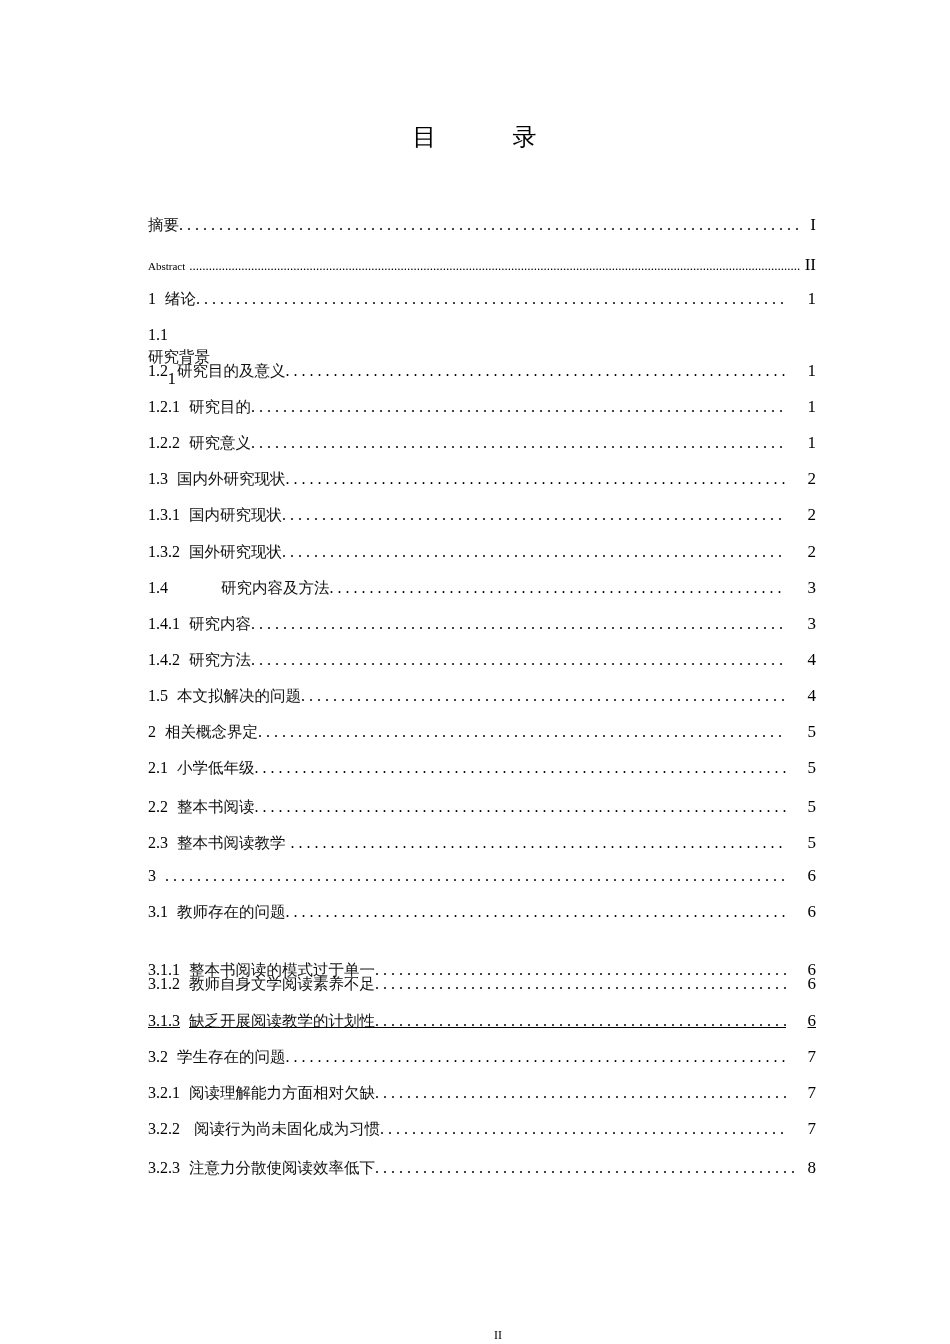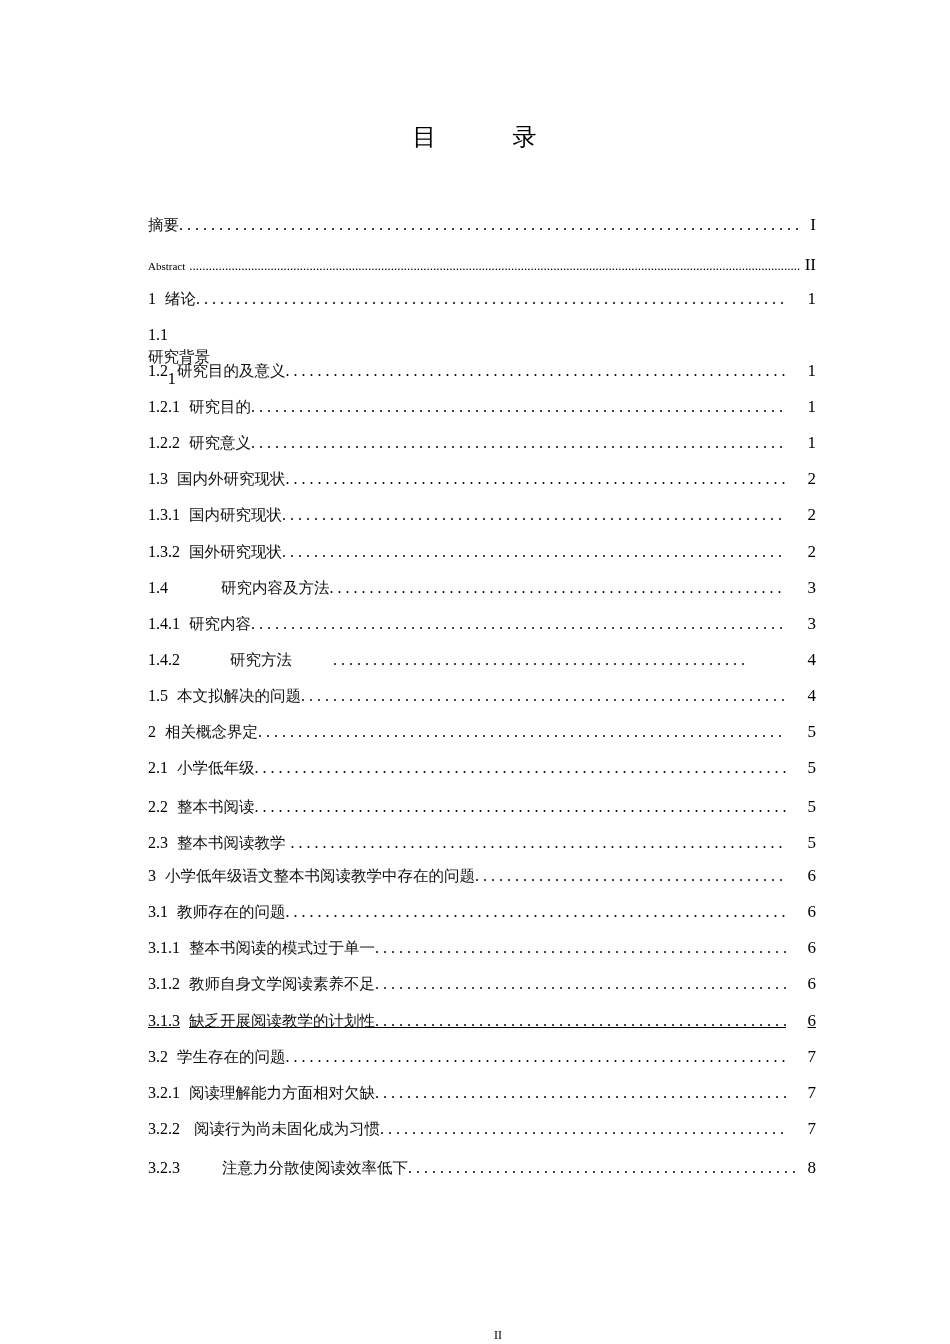--- a/index.html
+++ b/index.html
@@ -174,21 +174,21 @@
         <span class="toc-text" style="white-space: pre; margin-left: 44px;">研究内容及方法</span>
         <span class="toc-leader"></span>
         <span class="toc-page spaced">3</span>
       </div>
       <div class="toc-row" style="top: 613px;">
         <span class="toc-num">1.4.1</span>
         <span class="toc-text" style="white-space: pre;">研究内容</span>
         <span class="toc-leader"></span>
         <span class="toc-page spaced">3</span>
       </div>
-      <div class="toc-row" style="top: 649px; gap: 41px;">
+      <div class="toc-row" style="top: 649px;">
         <span class="toc-num">1.4.2</span>
         <span class="toc-text" style="white-space: pre;">研究方法</span>
         <span class="toc-leader"></span>
         <span class="toc-page spaced">4</span>
       </div>
       <div class="toc-row" style="top: 685px;">
         <span class="toc-num">1.5</span>
         <span class="toc-text" style="white-space: pre;">本文拟解决的问题</span>
         <span class="toc-leader"></span>
         <span class="toc-page spaced">4</span>
@@ -212,31 +212,30 @@
         <span class="toc-page spaced">5</span>
       </div>
       <div class="toc-row" style="top: 832px;">
         <span class="toc-num">2.3</span>
         <span class="toc-text" style="white-space: pre;">整本书阅读教学 </span>
         <span class="toc-leader"></span>
         <span class="toc-page spaced">5</span>
       </div>
       <div class="toc-row" style="top: 865px;">
         <span class="toc-num">3</span>
-        <span class="toc-text" style="white-space: pre;">小学低年级语文整本书阅读教学中存在的问题</span>
         <span class="toc-leader"></span>
         <span class="toc-page spaced">6</span>
       </div>
       <div class="toc-row" style="top: 901px;">
         <span class="toc-num">3.1</span>
         <span class="toc-text" style="white-space: pre;">教师存在的问题</span>
         <span class="toc-leader"></span>
         <span class="toc-page spaced">6</span>
       </div>
-      <div class="toc-row" style="top: 937px;">
+      <div class="toc-row" style="top: 959px;">
         <span class="toc-num">3.1.1</span>
         <span class="toc-text" style="white-space: pre;">整本书阅读的模式过于单一</span>
         <span class="toc-leader"></span>
         <span class="toc-page spaced">6</span>
       </div>
       <div class="toc-row" style="top: 973px;">
         <span class="toc-num">3.1.2</span>
         <span class="toc-text" style="white-space: pre;">教师自身文学阅读素养不足</span>
         <span class="toc-leader"></span>
         <span class="toc-page spaced">6</span>
@@ -260,20 +259,20 @@
         <span class="toc-page spaced">7</span>
       </div>
       <div class="toc-row" style="top: 1118px;">
         <span class="toc-num">3.2.2</span>
         <span class="toc-text" style="white-space: pre;"> 阅读行为尚未固化成为习惯</span>
         <span class="toc-leader"></span>
         <span class="toc-page spaced">7</span>
       </div>
       <div class="toc-row" style="top: 1157px;">
         <span class="toc-num">3.2.3</span>
-        <span class="toc-text" style="white-space: pre; margin-left: 33px;">注意力分散使阅读效率低下</span>
+        <span class="toc-text" style="white-space: pre;">注意力分散使阅读效率低下</span>
         <span class="toc-leader"></span>
         <span class="toc-page">8</span>
       </div>
     </div>
 
   <div class="footer-page">II</div>
 </div>
 
 </body></html>

